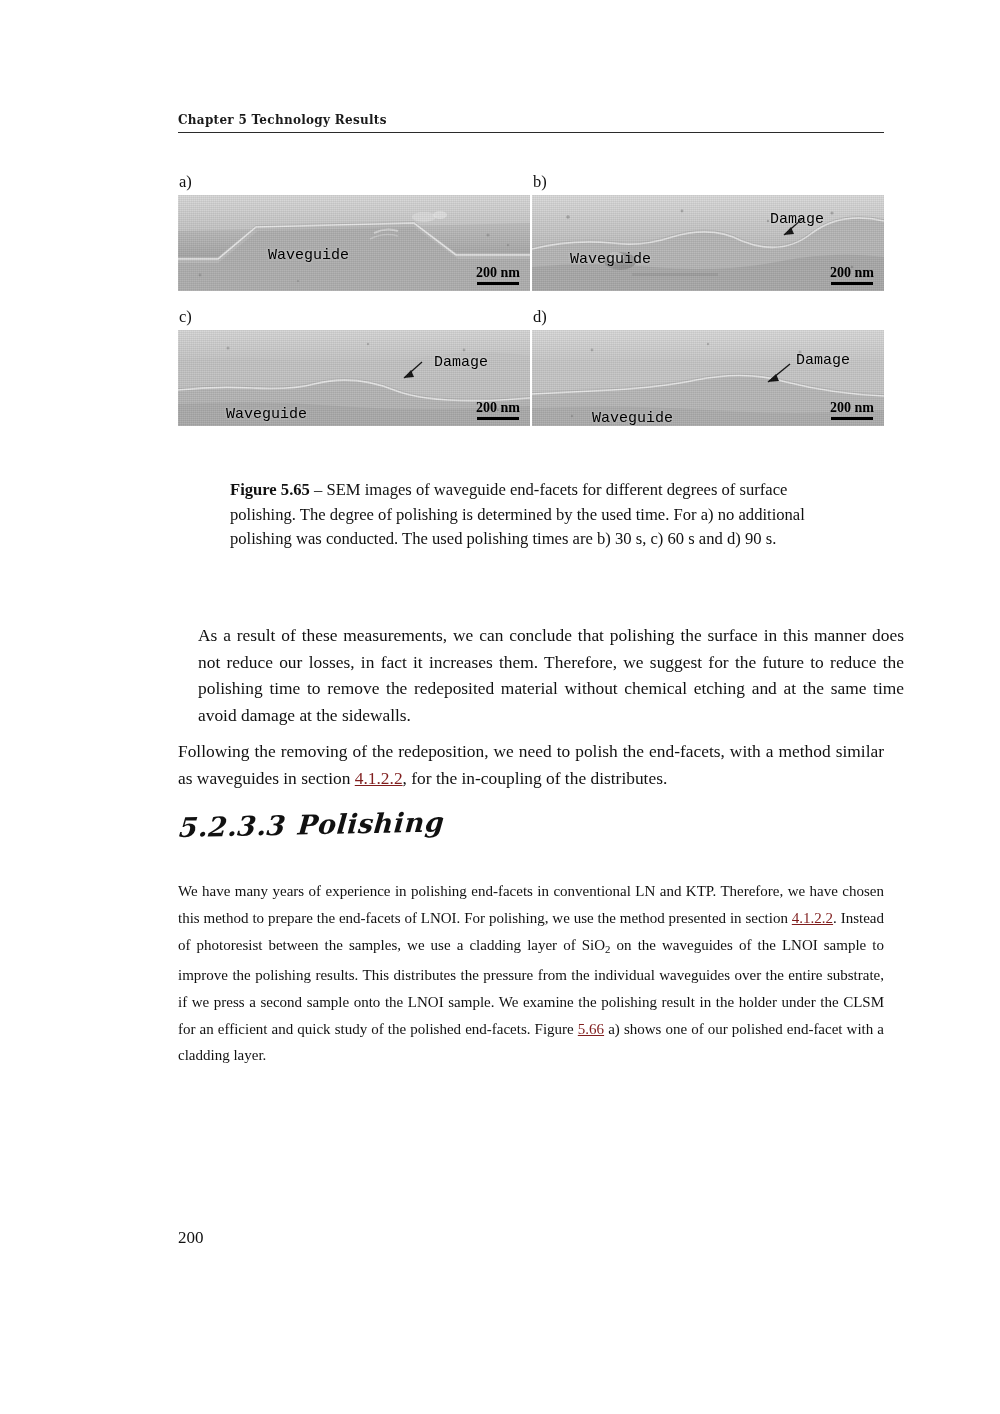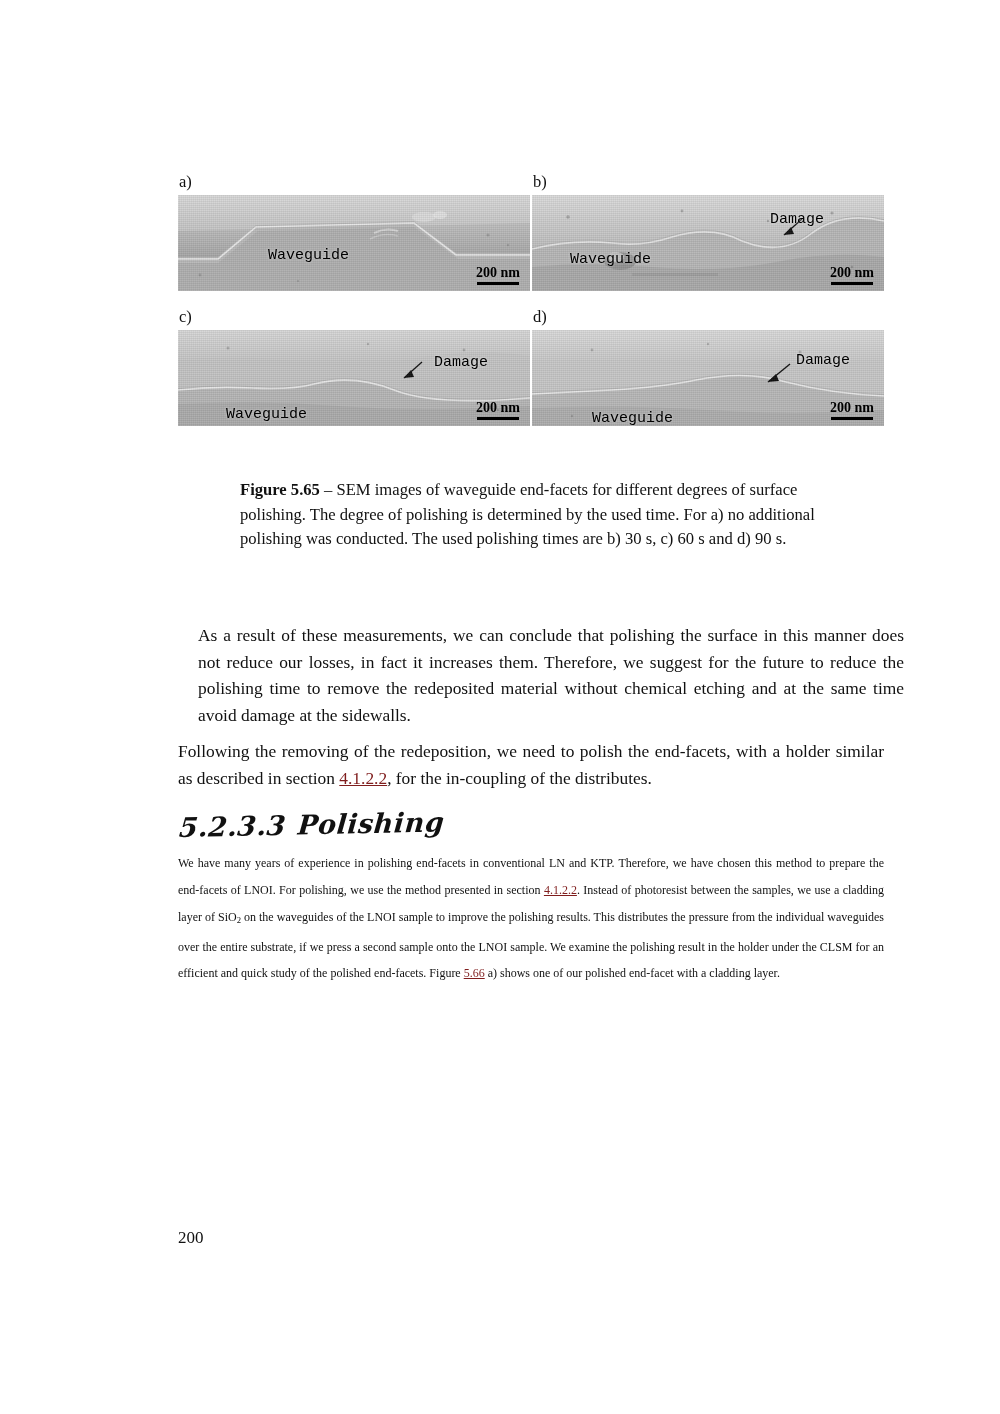--- a/index.html
+++ b/index.html
@@ -117,21 +117,21 @@
   }
 
   
   .panel-row.second {
     margin-top: 16px;
   }
 
   
   .caption {
     position: absolute;
-    left: 240px;
+    left: 230px;
     top: 478px;
     width: 600px;
     font-size: 16.6px;
     line-height: 24.5px;
     text-align: left;
   }
   .caption .chead {
     font-weight: 700;
   }
 
@@ -156,23 +156,23 @@
     font-weight: 700;
     font-size: 27px;
     letter-spacing: 0.5px;
     color: #111;
     transform: rotate(-1.2deg) skewX(-6deg);
     transform-origin: left bottom;
   }
   .section-title .num { margin-right: 12px; }
 
   #para3 {
-    top: 850px;
+    top: 878px;
     line-height: 26.8px;
-    font-size: 12px;
+    font-size: 15px;
   }
 
   .xref {
     color: #7f1d1d;
   }
   .sub {
     font-size: 0.72em;
     vertical-align: -0.25em;
   }
 
@@ -181,20 +181,24 @@
     left: 178px;
     top: 1228px;
     font-size: 17px;
   }
 </style>
 </head>
 <body>
 
 <div class="page">
 
+  <div class="runhead">
+    <div class="runhead-text">Chapter 5 Technology Results</div>
+    <div class="runhead-rule"></div>
+  </div>
 
   <div class="figure">
 
     <div class="panel-row">
 
       <div class="panel">
         <div class="panel-tag">a)</div>
         <div class="sem">
           <div class="bg-a"></div>
           <svg viewBox="0 0 352 96" preserveAspectRatio="none">
@@ -349,21 +353,21 @@
 
   <div class="caption">
     <span class="chead">Figure 5.65</span><span> – </span><span>SEM images of waveguide end-facets for different degrees of surface polishing. The degree of polishing is determined by the used time. For a) no additional polishing was conducted. The used polishing times are b) 30 s, c) 60 s and d) 90 s.</span>
   </div>
 
   <div class="body" id="para1">
     <span>As a result of these measurements, we can conclude that polishing the surface in this manner does not reduce our losses, in fact it increases them. Therefore, we suggest for the future to reduce the polishing time to remove the redeposited material without chemical etching and at the same time avoid damage at the sidewalls.</span>
   </div>
 
   <div class="body" id="para2">
-    <span>Following the removing of the redeposition, we need to polish the end-facets, with a holder similar as described in section </span><a class="xref" href="#">4.1.2.2</a><span>, for the in-coupling of the distributes.</span>
+    <span>Following the removing of the redeposition, we need to polish the end-facets, with a method similar as waveguides in section </span><a class="xref" href="#">4.1.2.2</a><span>, for the in-coupling of the distributes.</span>
   </div>
 
   <div class="section-title">
     <span class="num">5.2.3.3</span><span>Polishing</span>
   </div>
 
   <div class="body" id="para3">
     <span>We have many years of experience in polishing end-facets in conventional LN and KTP. Therefore, we have chosen this method to prepare the end-facets of LNOI. For polishing, we use the method presented in section </span><a class="xref" href="#">4.1.2.2</a><span>. Instead of photoresist between the samples, we use a cladding layer of SiO</span><span class="sub">2</span><span> on the waveguides of the LNOI sample to improve the polishing results. This distributes the pressure from the individual waveguides over the entire substrate, if we press a second sample onto the LNOI sample. We examine the polishing result in the holder under the CLSM for an efficient and quick study of the polished end-facets. Figure </span><a class="xref" href="#">5.66</a><span> a) shows one of our polished end-facet with a cladding layer.</span>
   </div>
 

